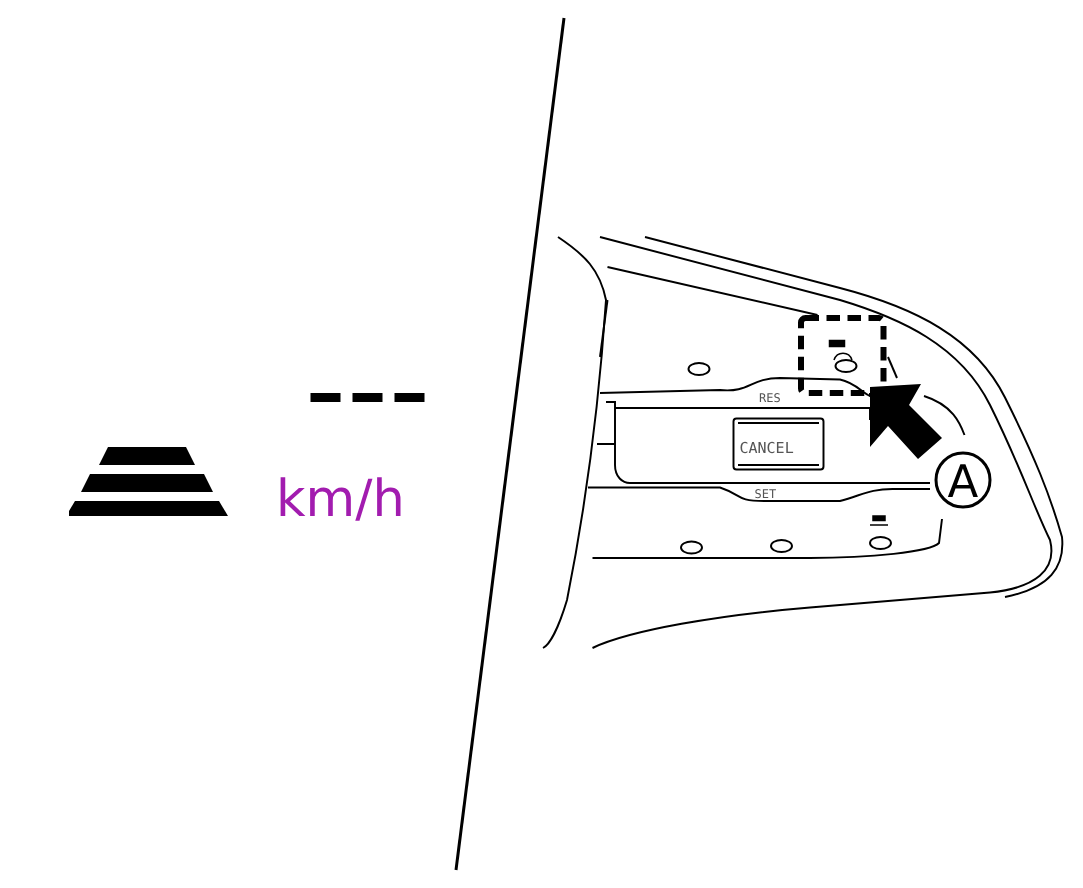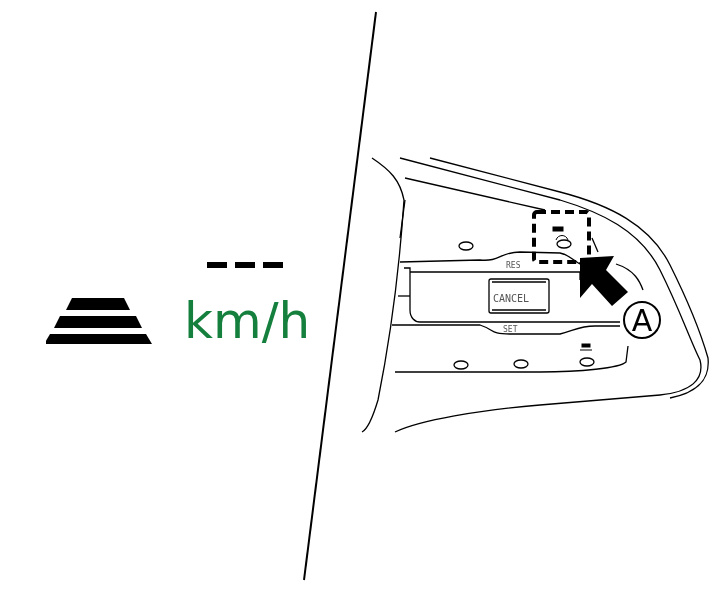--- a/index.html
+++ b/index.html
@@ -1,22 +1,22 @@
 <!DOCTYPE html>
 <html><head>
 <meta charset="utf-8">
 <style>
   html, body { margin:0; padding:0; background:#ffffff; }
   body { width:722px; height:592px; position:relative; overflow:hidden;
          font-family:"Liberation Sans", sans-serif; }
   svg { position:absolute; left:0; top:0; }
   .speed-dashes { position:absolute; left:207px; top:262px; width:76px; height:6px; display:flex; gap:8px; }
   .speed-dashes span { flex:1; background:#000; }
-  .unit-label { position:absolute; left:184px; top:296px; font-size:50px; line-height:50px;
-                font-family:"DejaVu Sans", sans-serif; color:#15803d; letter-spacing:0px; }
+  .unit-label { position:absolute; left:184px; top:308px; font-size:34px; line-height:50px;
+                font-family:"DejaVu Sans", sans-serif; color:#a21caf; letter-spacing:0px; }
   .tiny { font-family:"DejaVu Sans Mono", monospace; }
 </style>
 </head>
 <body>
 
 <div>
   <svg width="160" height="60" style="left:46px;top:294px;">
     <polygon points="26,4 78,4 84,16 20,16" fill="#000"></polygon>
     <polygon points="14,22 90,22 96,34 8,34" fill="#000"></polygon>
     <polygon points="4,40 100,40 106,50 -2,50" fill="#000"></polygon>

